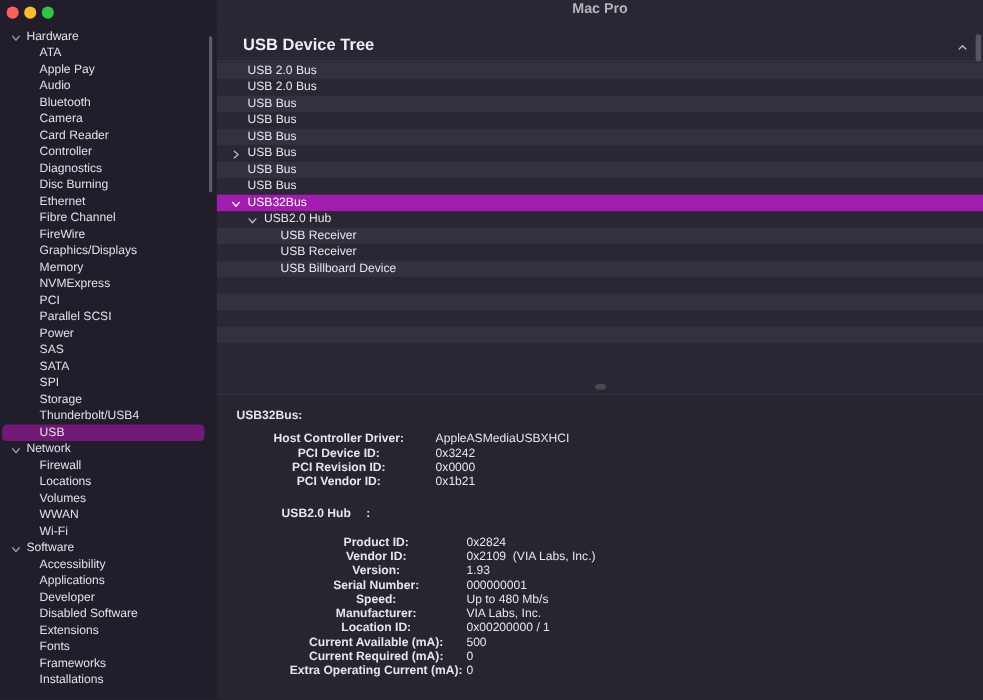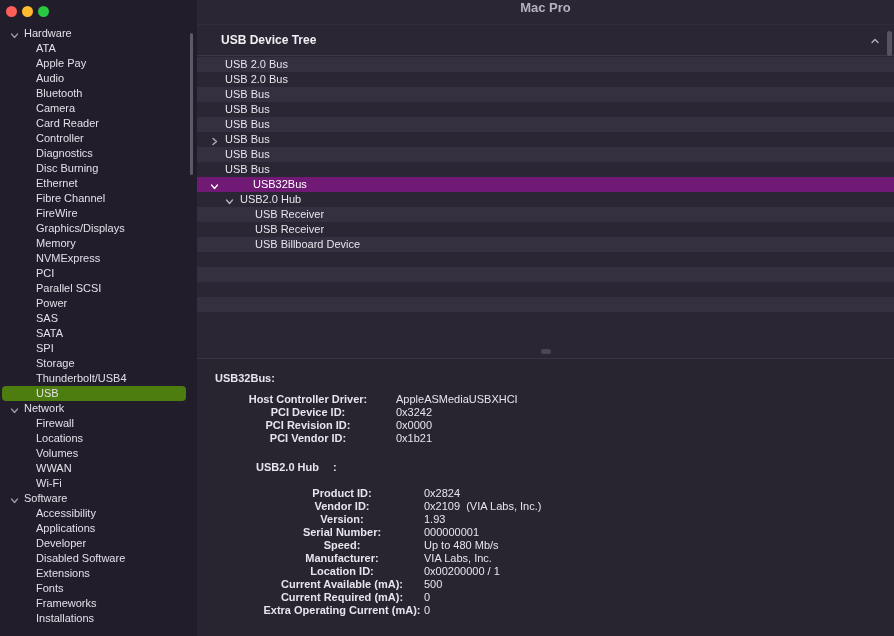--- a/index.html
+++ b/index.html
@@ -13,40 +13,40 @@
   .traffic { position:absolute; left:6px; top:6px; display:flex; gap:5px; }
   .tl { width:11px; height:11px; border-radius:50%; }
   .tl.close { background:#ff5f57; }
   .tl.min   { background:#febc2e; }
   .tl.zoom  { background:#28c840; }
   .sb-list { position:absolute; top:26px; left:0; right:0; }
   .sb-row { position:relative; height:15px; line-height:15px; color:#e2e0e7; cursor:default; }
   .sb-section .chev { position:absolute; left:10px; top:3px; color:#9b98a4; }
   .sb-section .lbl { margin-left:24px; }
   .sb-item .lbl { display:block; margin-left:36px; white-space:nowrap; }
-  .sb-item.selected { background:#4d7c0f; border-radius:4px; margin:0 13px 0 2px; }
+  .sb-item.selected { background:#701a75; border-radius:4px; margin:0 13px 0 2px; }
   .sb-item.selected .lbl { margin-left:34px; }
   .sb-scrollbar { position:absolute; right:6px; top:33px; width:3px; height:142px;
     border-radius:2px; background:#5d5a65; }
 
   
   .main { position:absolute; left:197px; top:0; width:697px; height:636px; background:#2a2633; }
   .titlebar { height:25px; display:flex; justify-content:center;
     color:#b5b2bc; font-size:13px; font-weight:600; border-bottom:1px solid #312d3a; }
   .tree-header { position:relative; height:31px; display:flex; align-items:center;
-    padding:0 24px; font-weight:700; font-size:12px; color:#f1eff4;
+    padding:0 24px; font-weight:700; font-size:15px; color:#f1eff4;
     border-bottom:1px solid #3b3744; }
   .tree-header .chev-up { position:absolute; right:14px; top:10px; color:#b7b4be; }
   .main-scrollbar { position:absolute; right:2px; top:31px; width:5px; height:25px;
     border-radius:3px; background:#57545f; }
 
   .tree { position:absolute; top:57px; left:0; right:0; height:279px; overflow:hidden; }
   .tree-row { position:relative; height:15px; line-height:15px; }
   .tree-row.alt { background:#343040; }
-  .tree-row.selected { background:#701a75; color:#ffffff;padding-left:28px; }
+  .tree-row.selected { background:#a21caf; color:#ffffff; }
   .tree-row .lbl { display:block; white-space:nowrap; }
   .tree-row.lvl1 .lbl { margin-left:28px; }
   .tree-row.lvl2 .lbl { margin-left:43px; }
   .tree-row.lvl3 .lbl { margin-left:58px; }
   .tree-row .chev { position:absolute; top:3px; color:#b7b4be; }
   .tree-row.selected .chev { color:#ffffff; }
   .tree-row.lvl1 .chev { left:13px; }
   .tree-row.lvl2 .chev { left:28px; }
 
   .splitter { position:absolute; top:336px; left:0; right:0; height:22px; }

